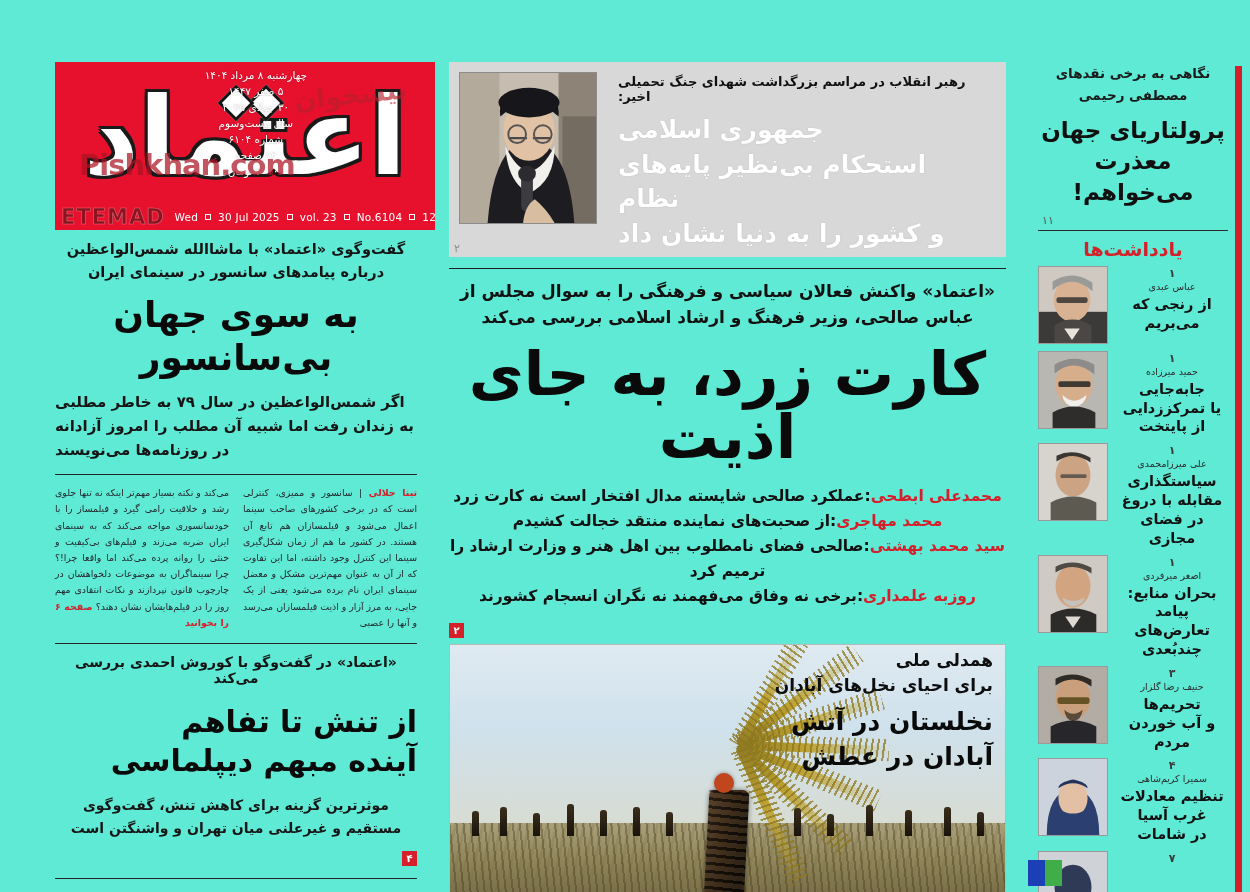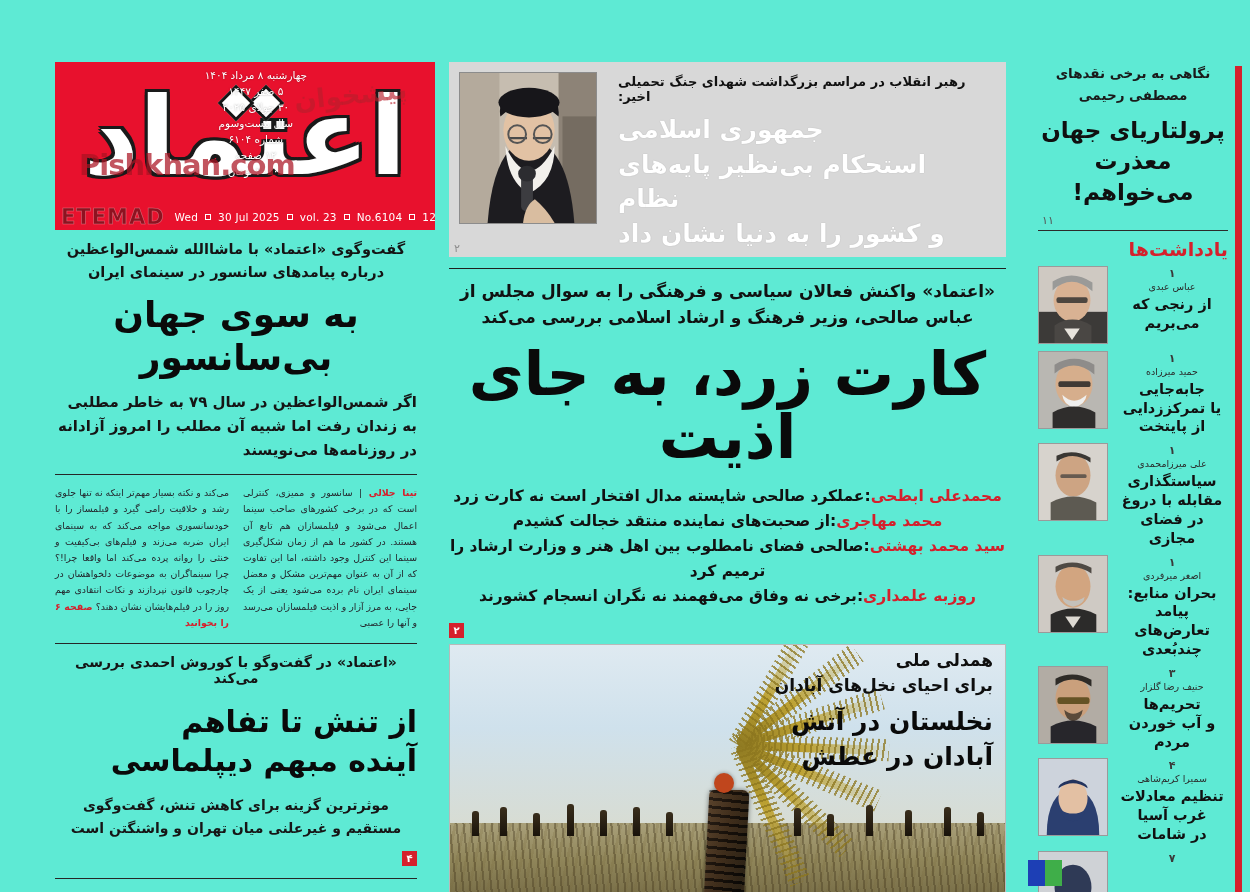--- a/index.html
+++ b/index.html
@@ -71,21 +71,21 @@
     padding-left: 4px;
   }
   .sb-divider {
     border-top: 1.5px solid #2b2b2b;
     margin: 3px 0 7px 0;
   }
   .sb-section-title {
     color: #d5202c;
     font-size: 19px;
     font-weight: 900;
-    text-align: right;
+    text-align: center;
     margin-bottom: 6px;
     letter-spacing: -0.4px;
   }
 
   .note-item {
     display: flex;
     flex-direction: row;
     align-items: flex-start;
     gap: 8px;
     margin-bottom: 7px;
@@ -314,21 +314,21 @@
     text-align: center; color: #141414; letter-spacing: -0.35px;
     margin-bottom: 10px;
   }
   .lc-headline {
     font-size: 36px; font-weight: 900; text-align: center;
     line-height: 1.18; color: #0a0a0a; letter-spacing: -1.4px;
     margin-bottom: 11px;
   }
   .lc-sub {
     font-size: 15px; font-weight: 800; line-height: 1.6;
-    text-align: right; color: #151515; letter-spacing: -0.35px;
+    text-align: left; color: #151515; letter-spacing: -0.35px;
   }
   .lc-rule { border-top: 1.4px solid #262626; margin: 12px 0 10px 0; }
 
   .body-cols {
     display: flex; flex-direction: row; gap: 14px;
     font-size: 9.4px; line-height: 1.72; color: #23262c;
     text-align: justify;
   }
   .body-cols > div { flex: 1 1 0; }
   .byline { color: #d5202c; font-weight: 900; }

